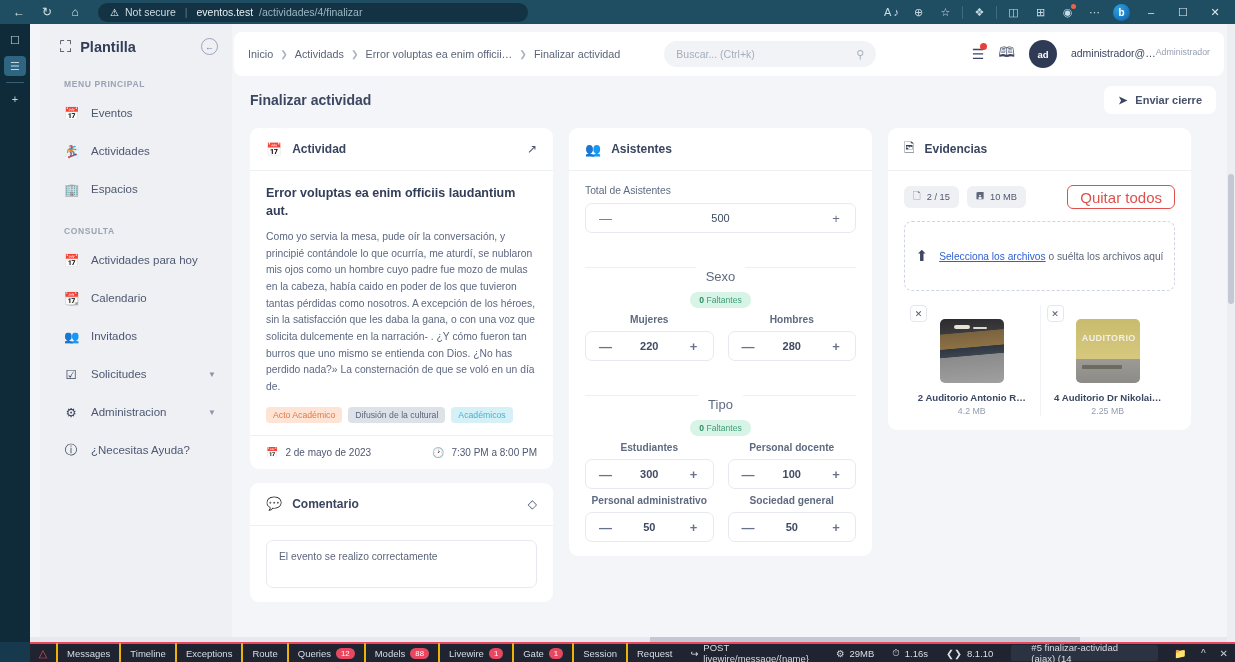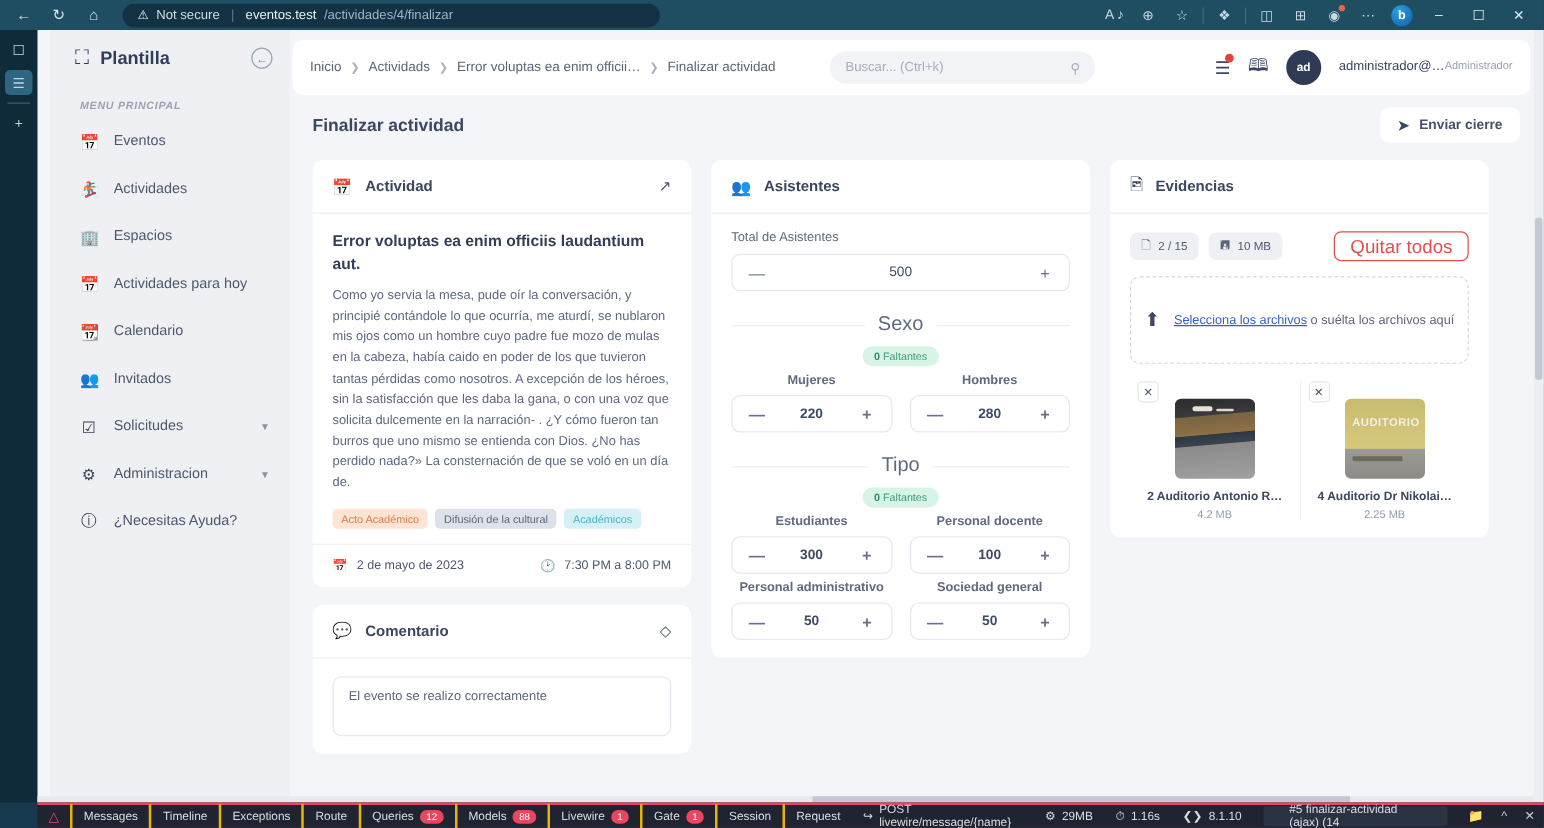--- a/index.html
+++ b/index.html
@@ -70,21 +70,21 @@
   }
   .brand { display: flex; align-items: center; padding: 14px 14px 6px 20px; gap: 9px; }
   .brand-icon { color: #2e3a52; font-size: 16px; line-height: 1; }
   .brand-name { font-size: 14.5px; color: #323d57; font-weight: 600; }
   .collapse-btn {
     margin-left: auto; width: 17px; height: 17px; border: 1px solid #9aa4b8; border-radius: 50%;
     color: #7d879c; font-size: 9px; display: flex; align-items: center; justify-content: center;
   }
   .nav-group-title {
     font-size: 8.5px; letter-spacing: .6px; color: #9aa3b4; font-weight: 600;
-    padding: 18px 0 5px 24px; text-transform: uppercase; font-style: italic;
+    padding: 18px 0 5px 24px; text-transform: uppercase;
   }
   .nav-item {
     display: flex; align-items: center; gap: 13px; height: 38px; padding-left: 24px;
     color: #4d5870; font-size: 11.5px; cursor: pointer;
   }
   .nav-item .ni-ico { font-size: 12.5px; color: #39435c; width: 14px; text-align: center; }
   .nav-chev { margin-left: auto; margin-right: 16px; font-size: 8px; color: #8b95a8; }
 
   
   #topbar {
@@ -157,21 +157,21 @@
   
   .field-label { font-size: 10.3px; color: #5f6a80; margin-bottom: 7px; }
   .stepper {
     display: flex; align-items: center; justify-content: space-between;
     border: 1px solid #e6e9ef; border-radius: 7px; height: 30px; padding: 0 13px;
   }
   .stepper .sign { color: #68728a; font-size: 13px; width: 12px; text-align: center; }
   .stepper .val { font-size: 11px; color: #3f4a63; }
   .divider-label { display: flex; align-items: center; gap: 10px; margin: 18px 0 0; }
   .divider-label .dl-line { flex: 1; height: 1px; background: #eceff4; }
-  .divider-label .dl-text { font-size: 16px; color: #5f6a80; }
+  .divider-label .dl-text { font-size: 13px; color: #5f6a80; margin-top: 18px; }
   .faltantes-wrap { display: flex; justify-content: center; margin-top: 8px; }
   .faltantes {
     background: #d7f4e6; color: #3f9c78; font-size: 8.6px; padding: 3px 9px; border-radius: 10px;
   }
   .faltantes b { color: #2e8c67; }
   .pair { display: flex; gap: 14px; margin-top: 6px; }
   .pair .cell { flex: 1; font-weight: bold; }
   .cell-label { font-size: 10.2px; color: #5f6a80; text-align: center; margin-bottom: 6px; }
 
   
@@ -318,20 +318,21 @@
     </div>
     <div class="nav-item">
       <span class="ni-ico">🏂</span>
       <span>Actividades</span>
     </div>
     <div class="nav-item">
       <span class="ni-ico">🏢</span>
       <span>Espacios</span>
     </div>
 
+    <div class="nav-group-title">CONSULTA</div>
     <div class="nav-item">
       <span class="ni-ico">📅</span>
       <span>Actividades para hoy</span>
     </div>
     <div class="nav-item">
       <span class="ni-ico">📆</span>
       <span>Calendario</span>
     </div>
     <div class="nav-item">
       <span class="ni-ico">👥</span>

